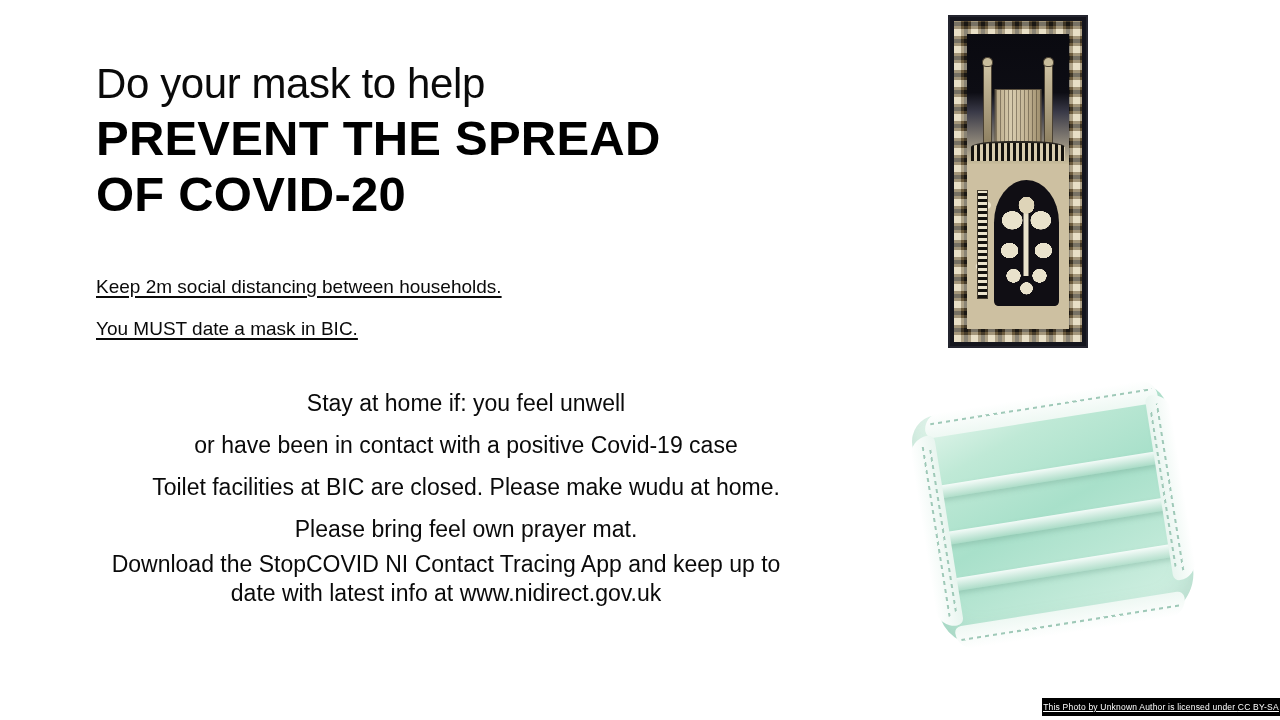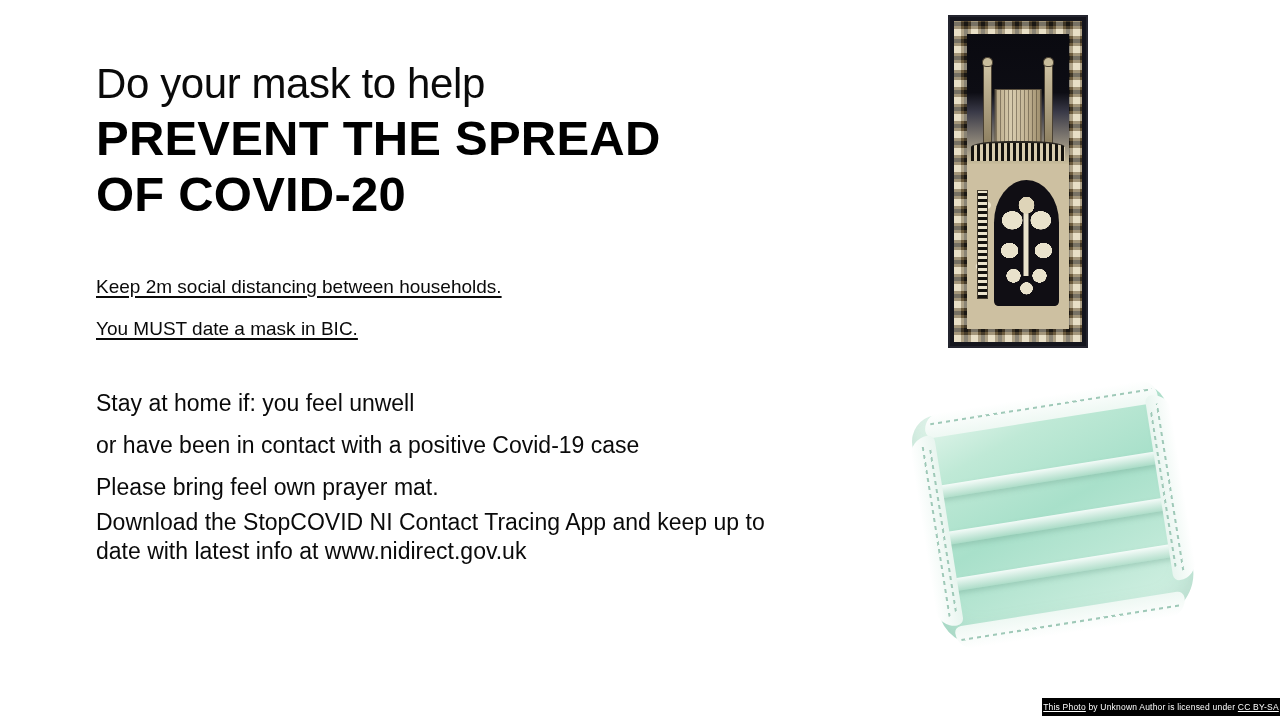--- a/index.html
+++ b/index.html
@@ -62,20 +62,21 @@
 
   .body-block {
     margin-top: 32px;
   }
   .body-line {
     font-size: 23px;
     line-height: 42px;
     font-weight: 400;
     color: #0a0a0a;
     white-space: nowrap;
+    text-align: center;
   }
   .body-line.wrap {
     white-space: normal;
     line-height: 29px;
     width: 700px;
   }
 
   
   .mat {
     position: absolute;
@@ -308,20 +309,21 @@
     width: 238px;
     height: 18px;
     background: #000000;
     color: #ffffff;
     font-size: 8.5px;
     line-height: 18px;
     letter-spacing: 0.2px;
     white-space: nowrap;
     text-align: center;
     font-family: "Liberation Sans", sans-serif;
+    text-decoration: underline;
   }
   .attribution a,
   .attribution .link {
     color: #ffffff;
     text-decoration: underline;
   }
 </style>
 </head>
 <body>
 
@@ -338,20 +340,21 @@
       <span>Keep 2m social distancing between households.</span>
     </div>
     <div class="underlined-line">
       <span>You MUST date a mask in BIC.</span>
     </div>
   </div>
 
   <div class="body-block">
     <div class="body-line">Stay at home if: you feel unwell</div>
     <div class="body-line">or have been in contact with a positive Covid-19 case</div>
+    <div class="body-line">Toilet facilities at BIC are closed. Please make wudu at home.</div>
     <div class="body-line">Please bring feel own prayer mat.</div>
     <div class="body-line wrap">Download the StopCOVID NI Contact Tracing App and keep up to date with latest info at www.nidirect.gov.uk</div>
   </div>
 
 </div>
 
 <div class="mat">
   <div class="mat-border"></div>
   <div class="mat-inner">
     <div class="mat-scene">

